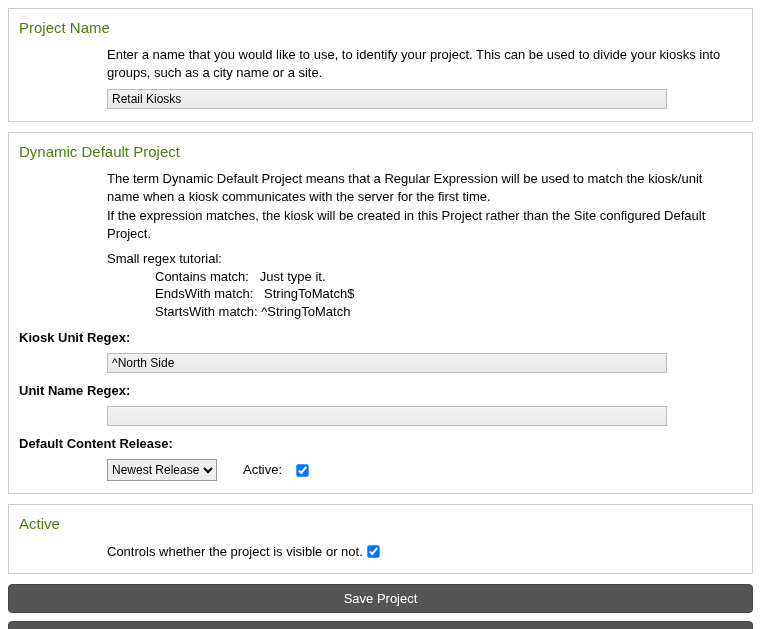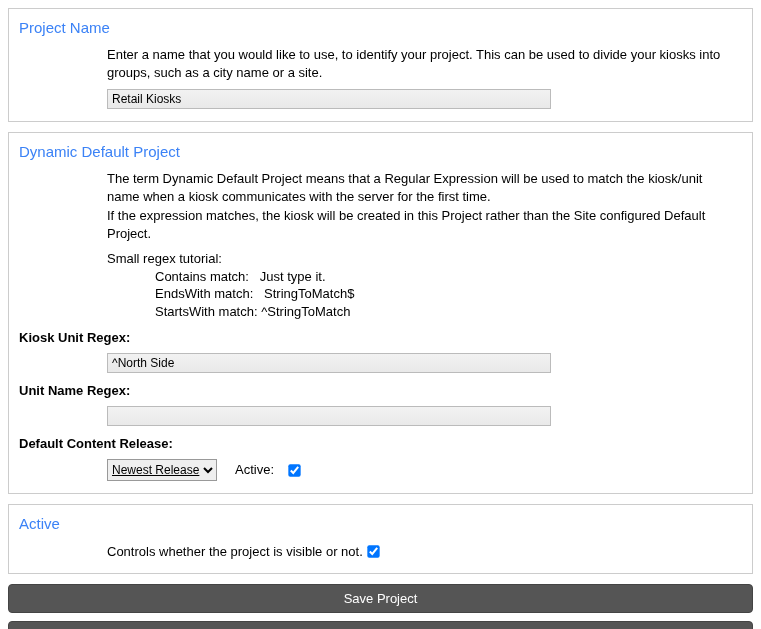--- a/index.html
+++ b/index.html
@@ -11,21 +11,21 @@
     color: #000;
     background: #fff;
     width: 761px;
   }
   .panel {
     border: 1px solid #ccc;
     margin-bottom: 10px;
     padding: 8px 10px 12px 10px;
   }
   .panel-title {
-    color: #3b82f6;
+    color: #4d7c0f;
     font-size: 15px;
     font-weight: normal;
     margin: 2px 0 10px 0;
   }
   .indent {
     margin-left: 88px;
     margin-right: 10px;
   }
   .desc {
     line-height: 1.35;
@@ -35,43 +35,42 @@
     line-height: 1.35;
     margin-top: 6px;
     margin-bottom: 10px;
   }
   .tut-line { white-space: pre; margin-left: 48px; }
   .field-label {
     font-weight: bold;
     margin: 10px 0 8px 0;
   }
   input.text {
-    width: 444px;
+    width: 560px;
     height: 20px;
     padding: 2px 4px;
     font-family: Arial, Helvetica, sans-serif;
     font-size: 12px;
     border: 1px solid #bbb;
     background: linear-gradient(#f2f2f2, #e9e9e9);
     color: #000;
   }
   select.sel {
     height: 22px;
     font-size: 12px;
     border: 1px solid #999;
     background: #efefef;
-    text-decoration: underline;
   }
   .inline-row {
     display: flex;
     align-items: center;
     gap: 14px;
   }
   .active-lbl {
-    margin-left: 4px;
+    margin-left: 12px;
   }
   input[type="checkbox"] {
     transform: scale(0.95);
   }
   .btn-row {
     display: flex;
     gap: 8px;
     margin-top: 4px;
     flex-direction: column;
   }

